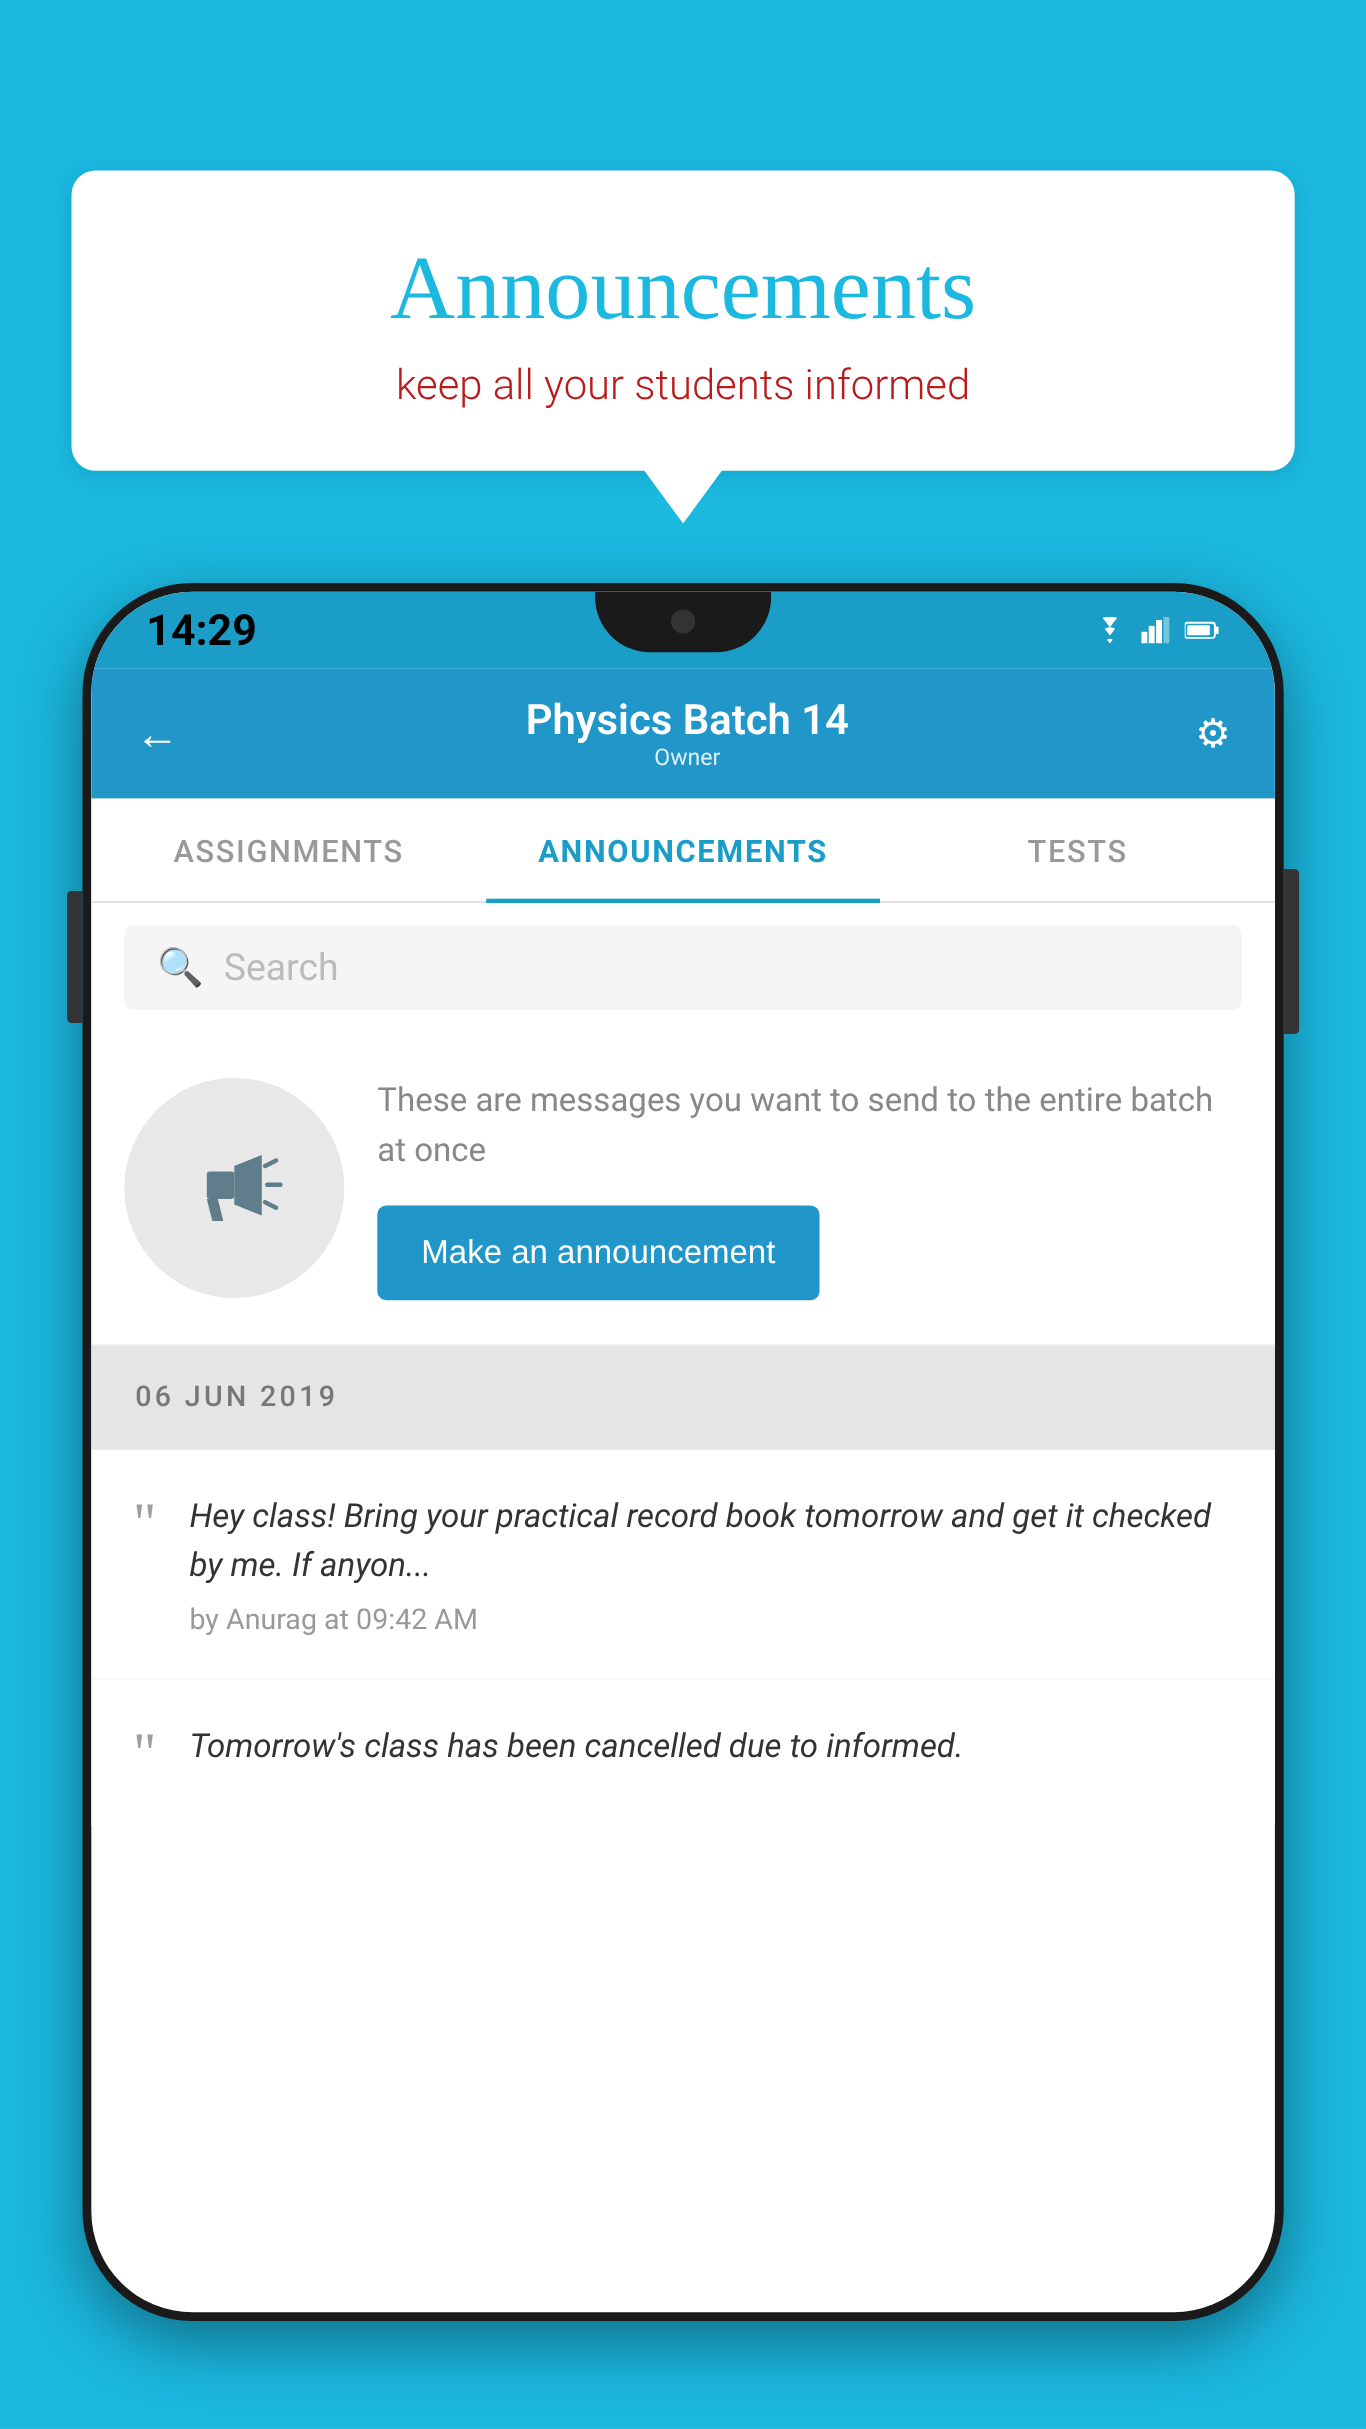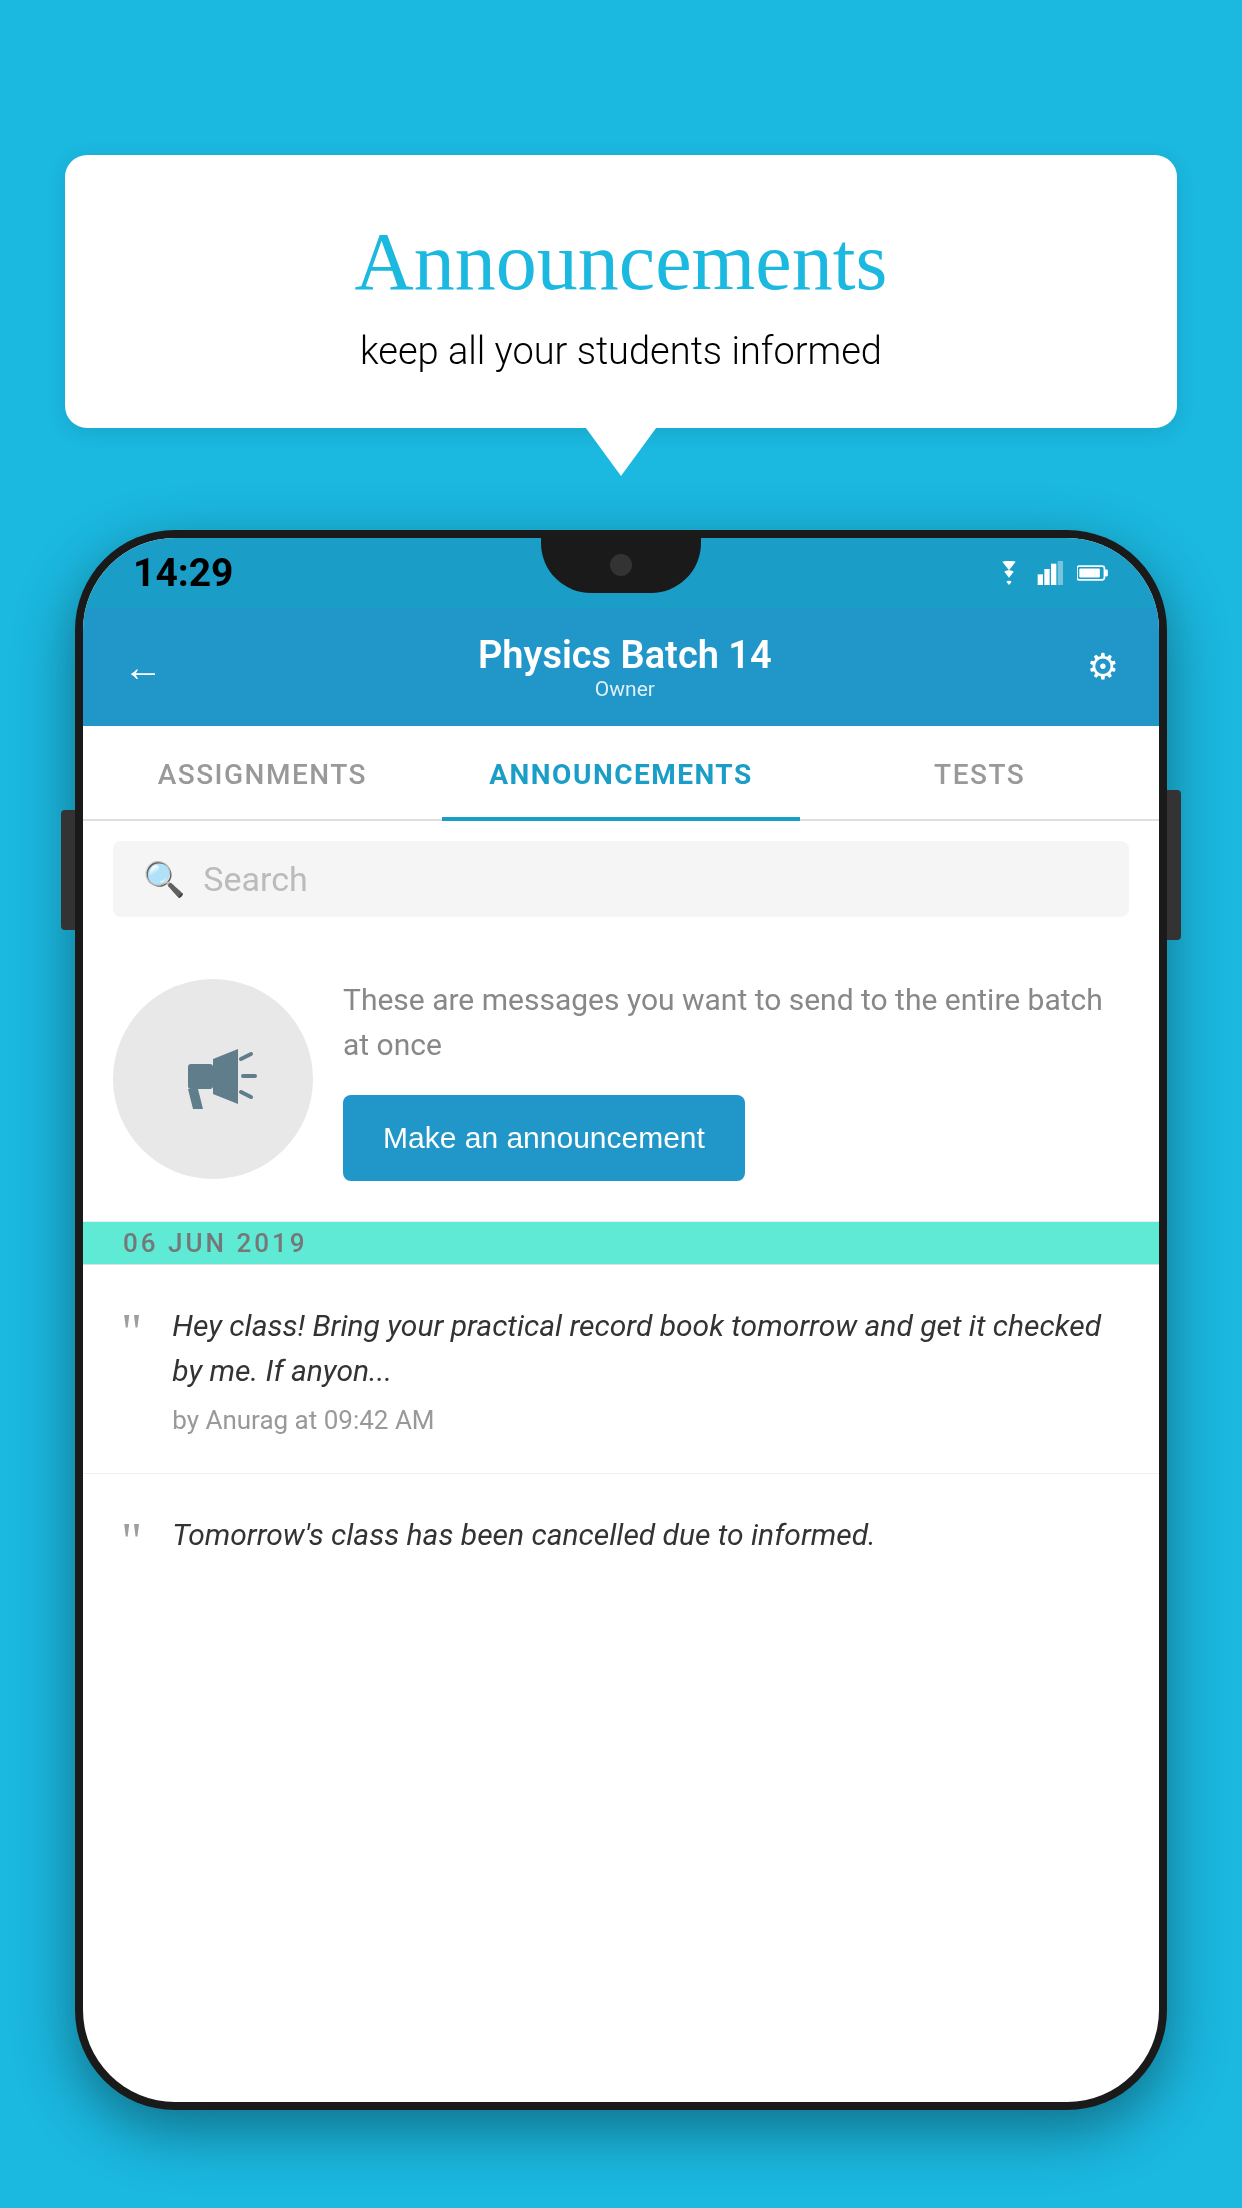--- a/index.html
+++ b/index.html
@@ -50,21 +50,21 @@
     .speech-bubble-title {
       font-size: 82px;
       font-weight: 400;
       color: #1BB8E0;
       margin-bottom: 20px;
       font-family: Georgia, serif;
     }
 
     .speech-bubble-subtitle {
       font-size: 38px;
-      color: #000000;
+      color: #b91c1c;
       font-weight: 300;
     }
 
     
     .phone-wrapper {
       position: absolute;
       top: 530px;
       left: 75px;
       right: 75px;
       bottom: 0;
@@ -296,22 +296,22 @@
       border: none;
       border-radius: 8px;
       padding: 26px 40px;
       font-size: 30px;
       font-weight: 500;
       cursor: pointer;
     }
 
     
     .date-separator {
-      background: #5eead4;
-      padding: 6px 40px;
+      background: #e5e5e5;
+      padding: 32px 40px;
       font-size: 26px;
       color: #777;
       letter-spacing: 3px;
       font-weight: 500;
       border-bottom: 1px solid #e0e0e0;
     }
 
     
     .announcement-item {
       background: white;

